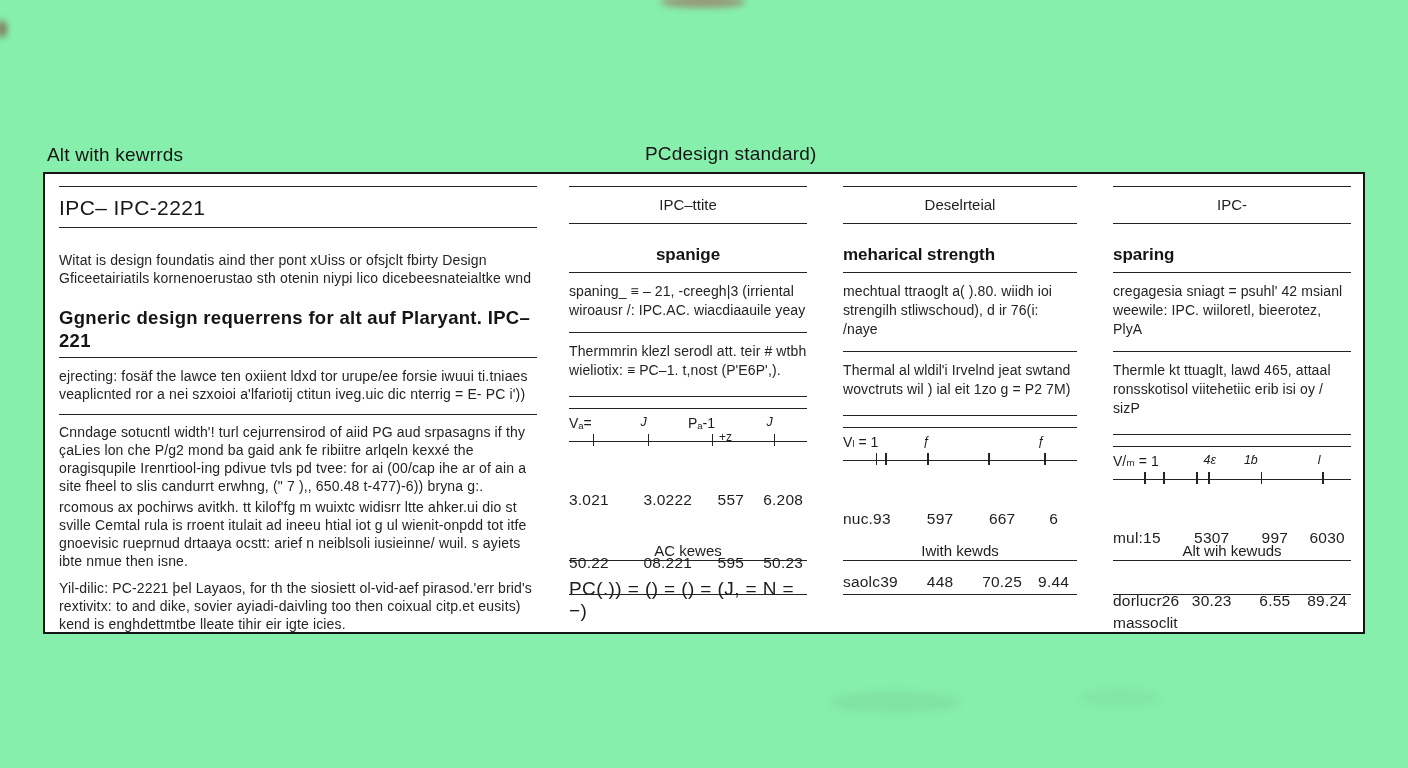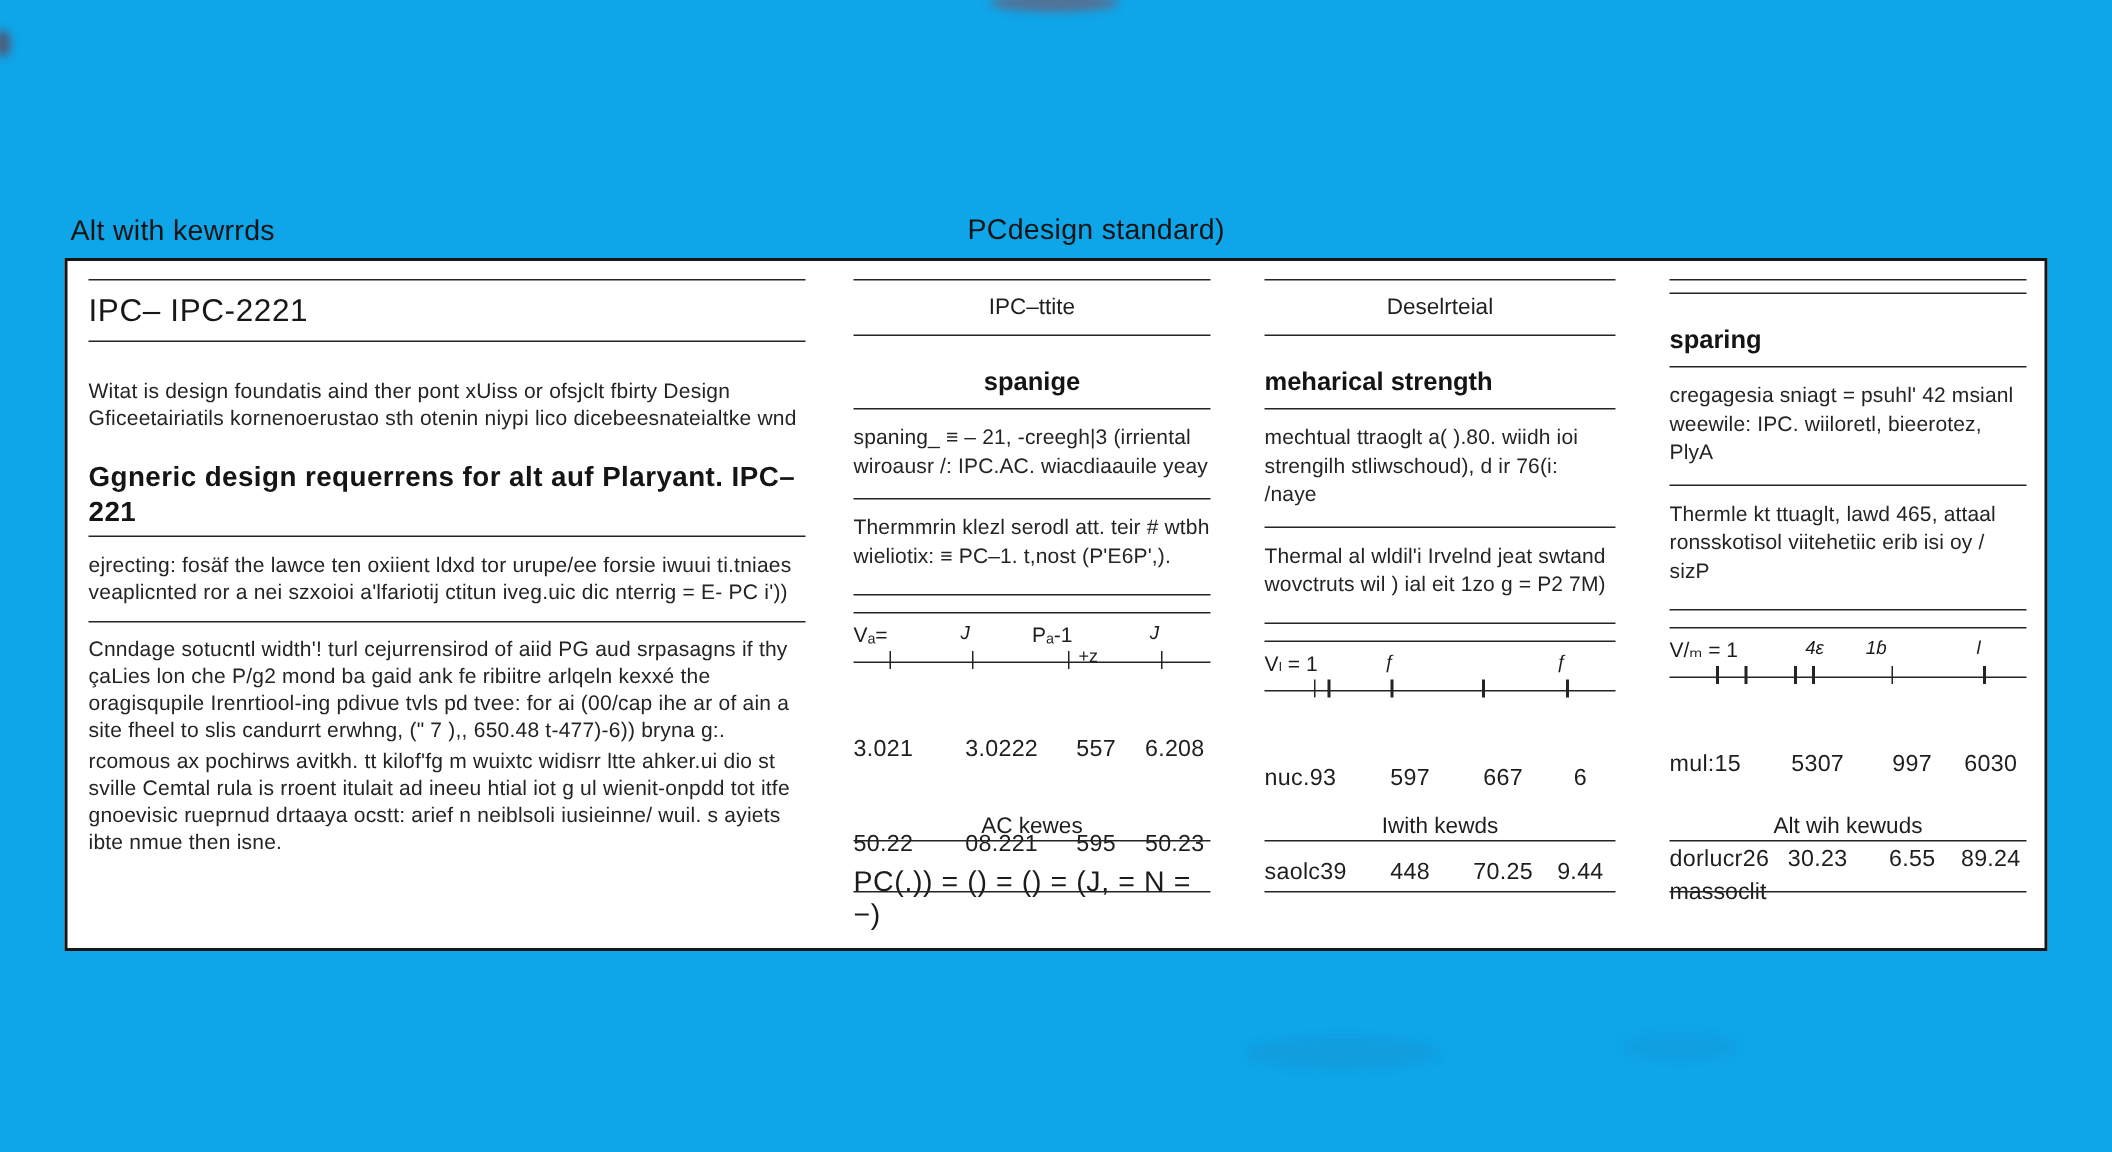--- a/index.html
+++ b/index.html
@@ -1,16 +1,16 @@
 <!DOCTYPE html>
 <html><head>
 <meta charset="utf-8">
 <style>
   html,body{margin:0;padding:0;background:#ffffff;}
-  .page{position:relative;width:1408px;height:768px;background:#0ea5e9;overflow:hidden;
+  .page{position:relative;width:1408px;height:768px;background:#86efac;overflow:hidden;
         font-family:"Liberation Sans","DejaVu Sans",sans-serif;color:#1c1c1c;}
 
   
   .toplabel{position:absolute;font-size:19px;letter-spacing:.2px;color:#141414;}
   .toplabel.left{left:47px;top:144px;}
   .toplabel.center{left:645px;top:143px;}
 
   
   .box{position:absolute;left:43px;top:172px;width:1322px;height:462px;
        border:2px solid #161616;background:#fff;box-sizing:border-box;}
@@ -95,20 +95,21 @@
       <div class="rule r-top"></div>
       <div class="c1title">IPC– IPC-2221</div>
       <div class="rule"></div>
       <p class="body p1">Witat is design foundatis aind ther pont xUiss or ofsjclt fbirty Design Gficeetairiatils kornenoerustao sth otenin niypi lico dicebeesnateialtke wnd</p>
       <div class="c1bold">Ggneric design requerrens for alt auf Plaryant. IPC–221</div>
       <div class="rule r-tight"></div>
       <p class="body p2">ejrecting:  fosäf the lawce ten oxiient ldxd tor urupe/ee forsie iwuui ti.tniaes veaplicnted ror a nei szxoioi a'lfariotij ctitun iveg.uic dic nterrig = E- PC i'))</p>
       <div class="rule r-mid"></div>
       <p class="body p3">Cnndage sotucntl width'! turl cejurrensirod of aiid PG aud srpasagns if thy çaLies lon che P/g2 mond ba gaid ank fe ribiitre arlqeln kexxé the oragisqupile Irenrtiool-ing pdivue tvls pd tvee: for ai (00/cap ihe ar of ain a site fheel to slis candurrt erwhng, (" 7 ),, 650.48 t-477)-6)) bryna g:.</p>
       <p class="body p4">rcomous ax pochirws avitkh. tt kilof'fg m wuixtc widisrr ltte ahker.ui dio st sville Cemtal rula is rroent itulait ad ineeu htial iot g ul wienit-onpdd tot itfe gnoevisic rueprnud drtaaya ocstt: arief n neiblsoli iusieinne/ wuil. s ayiets ibte nmue then isne.</p>
+      <p class="body p5">Yil-dilic: PC-2221 þel Layaos, for th the siosiett ol-vid-aef pirasod.'err brid's rextivitx: to and dike, sovier ayiadi-daivling too then coixual citp.et eusits) kend is enghdettmtbe lleate tihir eir igte icies.</p>
     </div>
 
     <div class="col col2">
       <div class="rule r-top"></div>
       <div class="chead">IPC–ttite</div>
       <div class="rule" style="margin-top:8px;"></div>
       <div class="csub center">spanige</div>
       <div class="rule"></div>
       <p class="cbody cb1">spaning_ ≡ – 21, -creegh|3 (irriental wiroausr /: IPC.AC. wiacdiaauile yeay</p>
       <div class="rule r-a"></div>
@@ -181,20 +182,21 @@
         <span>70.25</span>
         <span>9.44</span>
       </div>
       <div class="cfoot">Iwith kewds</div>
       <div class="rule f1"></div>
       <div class="rule f2"></div>
     </div>
 
     <div class="col col4">
       <div class="rule r-top"></div>
+      <div class="chead">IPC-</div>
       <div class="rule" style="margin-top:8px;"></div>
       <div class="csub">sparing</div>
       <div class="rule"></div>
       <p class="cbody cb1">cregagesia sniagt = psuhl' 42 msianl weewile: IPC. wiiloretl, bieerotez, PlyA</p>
       <div class="rule r-a"></div>
       <p class="cbody cb2">Thermle kt ttuaglt, lawd 465, attaal ronsskotisol viitehetiic erib isi oy / sizP</p>
       <div class="rule r-d1"></div>
       <div class="rule r-d2"></div>
       <div class="axislabels">
         <span style="left:0%;">V/ₘ = 1</span>

